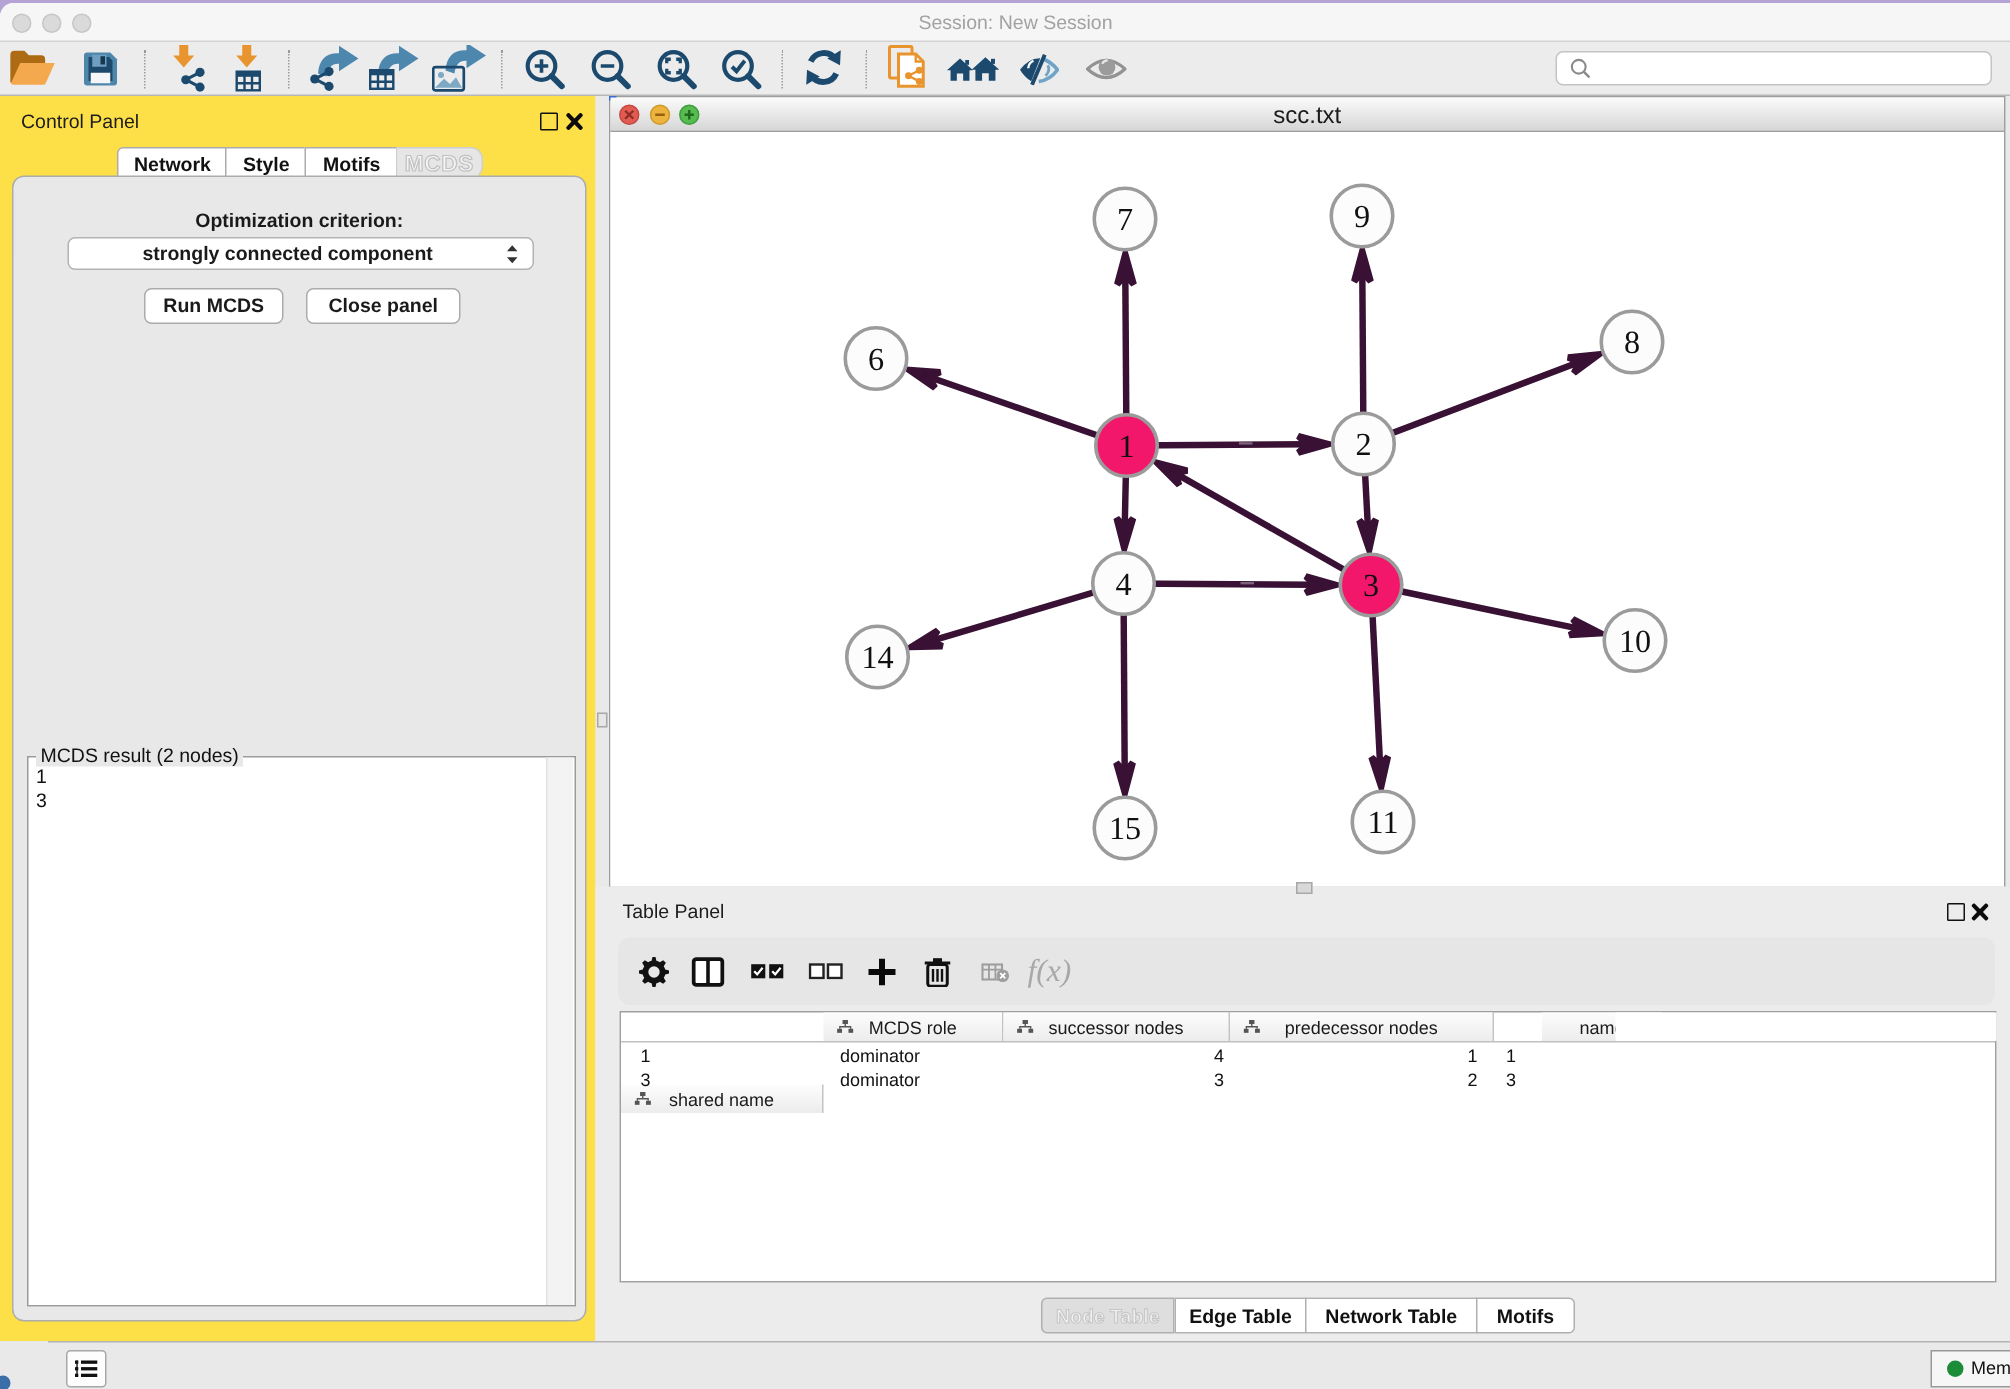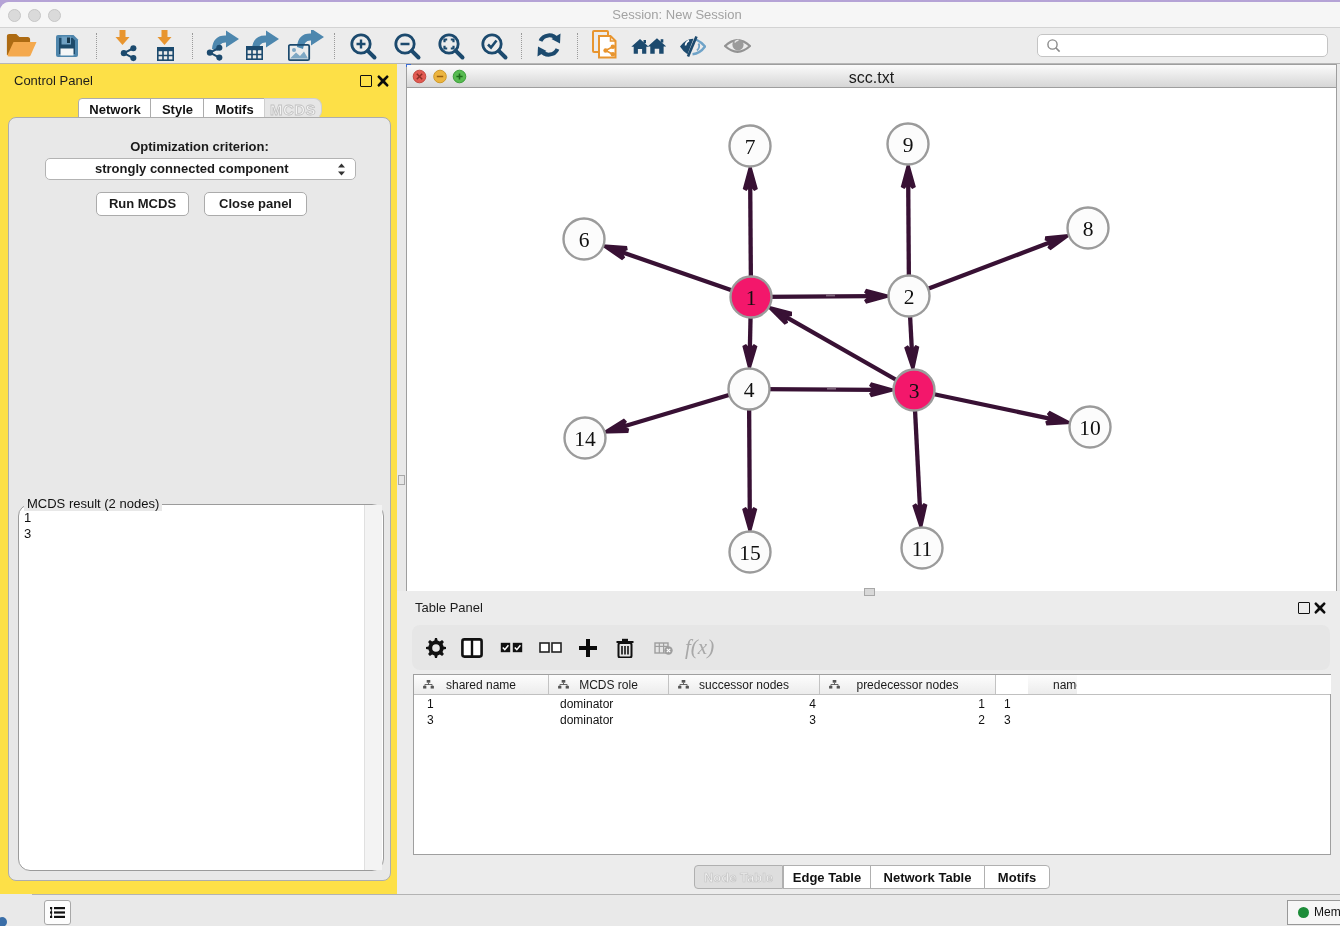--- a/index.html
+++ b/index.html
@@ -30,21 +30,21 @@
  font-size:13px;font-weight:bold;color:#111;text-align:center;padding-top:3px;}
 #tabpanel{position:absolute;left:8px;top:53px;width:381px;height:762px;background:#e8e8e8;
  border:1px solid #adadad;border-radius:8px;text-decoration:underline;}
 #optlabel{position:absolute;left:0;width:100%;top:21px;text-align:center;font-size:13px;font-weight:bold;color:#1a1a1a;}
 #selbox{position:absolute;left:36px;top:40px;width:309px;height:20px;background:#fff;
  border:1px solid #b3b3b3;border-radius:5px;font-size:13px;font-weight:bold;color:#1a1a1a;}
 #selbox span{position:absolute;left:12px;top:2px;margin-left:37px;}
 .btn{position:absolute;top:74px;height:19px;background:#fff;border:1px solid #ababab;
  border-radius:5px;font-size:13px;font-weight:bold;color:#1a1a1a;text-align:center;padding-top:3px;}
 #fieldset{position:absolute;left:9px;top:386px;width:364px;height:365px;
- border:1px solid #9b9b9b;border-radius:12px;background:#fff;}
+ border:1px solid #9b9b9b;border-radius:0;background:#fff;}
 #fieldset .lg{position:absolute;left:5px;top:-9px;background:#e8e8e8;padding:0 3px;font-size:13px;color:#111;}
 #fieldset .content{position:absolute;left:1px;top:5px;font-size:13px;color:#111;padding-left:4px;line-height:16px;}
 #fieldset .sbar{position:absolute;right:1px;top:0px;width:17px;height:100%;background:#f3f3f3;border-left:1px solid #e0e0e0;}
 
 #rightarea{position:absolute;left:397px;top:0;width:943px;height:830px;background:#e9e9e9;}
 #netwin{position:absolute;left:9px;top:0px;width:929px;height:526px;background:#fff;
  border:1px solid #9e9e9e;}
 #nettitle{position:absolute;left:0;top:0;width:100%;height:22px;
  background:linear-gradient(180deg,#fbfbfb,#d6d6d6);border-bottom:1px solid #9e9e9e;}
 #nettitle .title{position:absolute;left:0;right:0;top:4px;text-align:center;font-size:16px;color:#1a1a1a;}
@@ -361,21 +361,21 @@
 <line x1="1" y1="5.4" x2="14" y2="5.4" stroke="#9e9e9e" stroke-width="1.2"></line>
 <line x1="5.3" y1="2" x2="5.3" y2="12" stroke="#9e9e9e" stroke-width="1.2"></line>
 <line x1="9.6" y1="2" x2="9.6" y2="12" stroke="#9e9e9e" stroke-width="1.2"></line>
 <circle cx="14.5" cy="9.5" r="4.2" fill="#9e9e9e"></circle>
 <path d="M12.8 7.8 L16.2 11.2 M16.2 7.8 L12.8 11.2" stroke="#fff" stroke-width="1.2"></path>
             </svg>
 <div style="position:absolute;left:288px;top:6px;font-family:'Liberation Serif',serif;font-style:italic;font-size:21px;color:#a8a8a8;"><i>f</i>(<i>x</i>)</div>
           </div>
         <div id="ttable">
             <div id="thead">
-<div class="hcell" style="left:0px;width:134px;"><svg class="hico" style="left:9px;" width="12" height="10" viewBox="0 0 12 10">
+<div class="hcell" style="left:0px;width:134px;margin-top:48px;"><svg class="hico" style="left:9px;" width="12" height="10" viewBox="0 0 12 10">
                   <g fill="#555">
                     <rect x="4" y="0" width="4" height="3"></rect>
                     <rect x="0" y="6.5" width="3.6" height="3"></rect>
                     <rect x="8.4" y="6.5" width="3.6" height="3"></rect>
                     <path d="M6 3 L6 5 M2 6.5 L2 5 L10 5 L10 6.5" stroke="#555" fill="none" stroke-width="1"></path>
                   </g>
                 </svg>shared name</div>
 <div class="hcell" style="left:135px;width:119px;"><svg class="hico" style="left:9px;" width="12" height="10" viewBox="0 0 12 10">
                   <g fill="#555">
                     <rect x="4" y="0" width="4" height="3"></rect>

